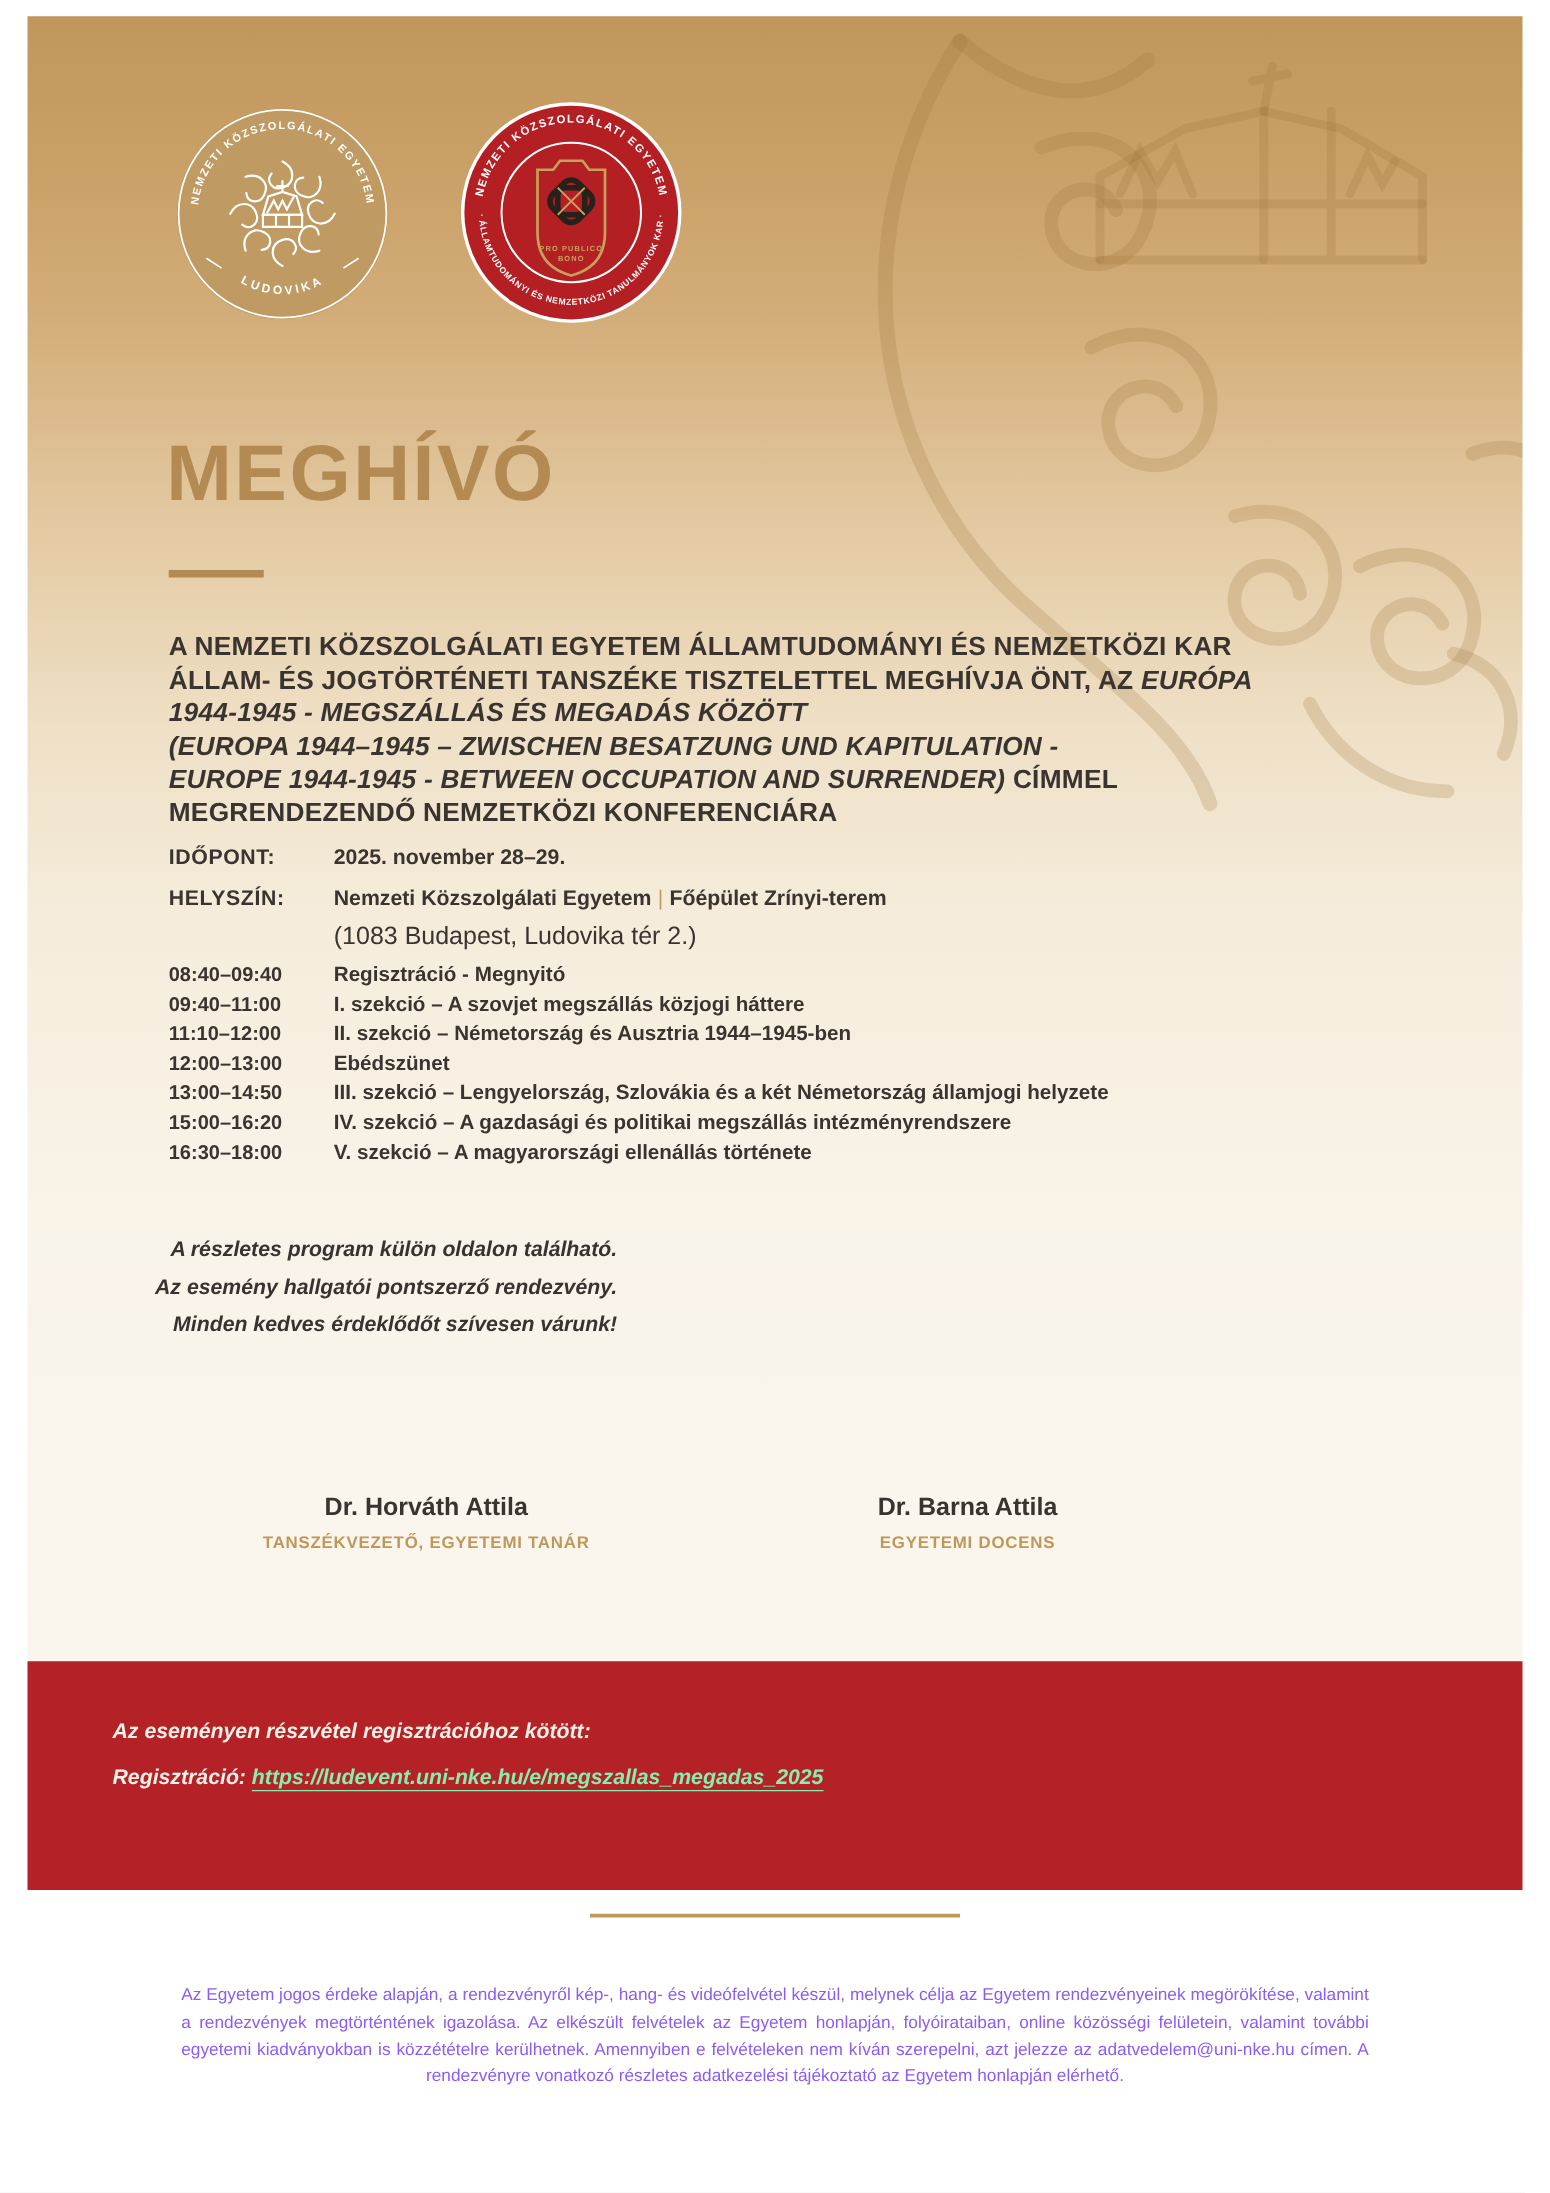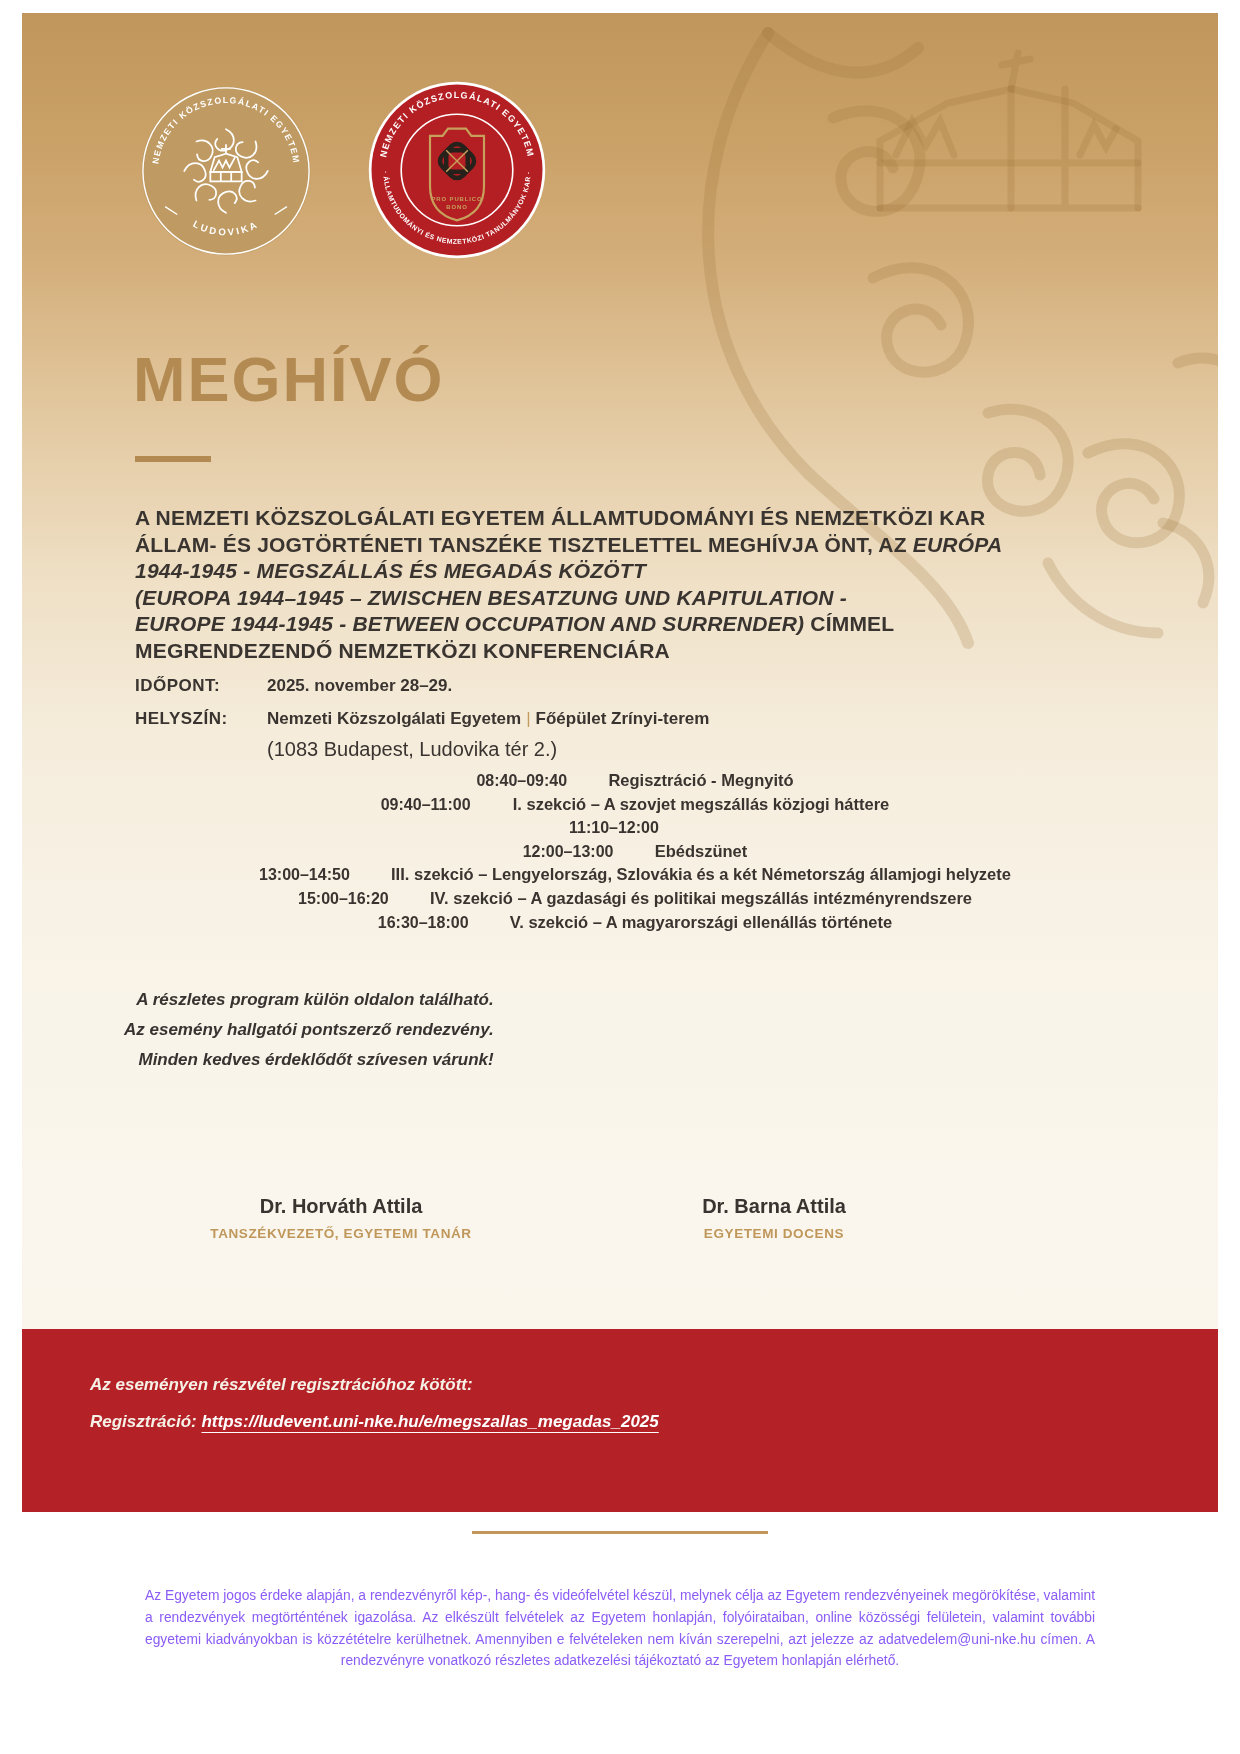--- a/index.html
+++ b/index.html
@@ -42,21 +42,21 @@
   .details { position:absolute; left:113px; top:663px; width:900px; color:#3a3430; }
   .d-row { display:flex; margin-bottom:13px; }
   .d-label { width:132px; font-size:17px; font-weight:700; letter-spacing:.5px; }
   .d-value { font-size:17px; font-weight:700; }
   .d-sep { color:#c49a5e; font-weight:400; padding:0 5px; }
   .d-address { margin-left:132px; font-size:20px; font-weight:400; margin-top:-4px; }
 
   
   .program { position:absolute; left:113px; top:756px; width:1000px; color:#3a3430; }
   .p-label { font-size:17px; font-weight:700; letter-spacing:.5px; margin-bottom:7px; }
-  .prog-row { display:flex; line-height:23.6px;justify-content:center; }
+  .prog-row { display:flex; line-height:23.6px; }
   .prog-time { width:132px; font-size:16px; font-weight:700; }
   .prog-title { font-size:16.5px; font-weight:700; }
 
   
   .notes { position:absolute; left:102px; top:972px; color:#383330;text-align:right; }
   .notes p { font-size:17px; font-weight:700; font-style:italic; line-height:30px; }
 
   
   .sig { position:absolute; text-align:center; color:#3a3430; }
   .sig-1 { left:174px; top:1182px; width:290px; }
@@ -65,21 +65,21 @@
   .sig-role { font-size:13.5px; font-weight:700; letter-spacing:.6px; color:#c0975a; margin-top:8px; }
 
   
   .banner {
     position:absolute; left:0; top:1316px; width:1196px; height:183px;
     background:#b42126; color:#f6f1e7; padding:46px 0 0 68px;
   }
   .banner .b-line1 { font-size:17px; font-weight:700; font-style:italic; margin-bottom:17px; }
   .banner .b-line2 { font-size:17px; font-weight:700; font-style:italic; }
   .banner a {
-    color:#ffffff; text-decoration:underline; text-underline-offset:5px;
+    color:#86efac; text-decoration:underline; text-underline-offset:5px;
     font-weight:700; font-style:italic;
   }
 
   
   .bottom-rule { position:absolute; left:472px; top:1531px; width:296px; height:3px; background:#c1975b; }
   .footer {
     position:absolute; left:145px; top:1585px; width:950px;
     font-size:13.8px; line-height:1.58; color:#8b5cf6;
     text-align:justify; text-align-last:center;
   }
@@ -201,20 +201,21 @@
           <div class="prog-row">
             <span class="prog-time">08:40–09:40</span>
             <span class="prog-title">Regisztráció - Megnyitó</span>
           </div>
           <div class="prog-row">
             <span class="prog-time">09:40–11:00</span>
             <span class="prog-title">I. szekció – A szovjet megszállás közjogi háttere</span>
           </div>
           <div class="prog-row">
             <span class="prog-time">11:10–12:00</span>
+            <span class="prog-title">II. szekció – Németország és Ausztria 1944–1945-ben</span>
           </div>
           <div class="prog-row">
             <span class="prog-time">12:00–13:00</span>
             <span class="prog-title">Ebédszünet</span>
           </div>
           <div class="prog-row">
             <span class="prog-time">13:00–14:50</span>
             <span class="prog-title">III. szekció – Lengyelország, Szlovákia és a két Németország államjogi helyzete</span>
           </div>
           <div class="prog-row">

